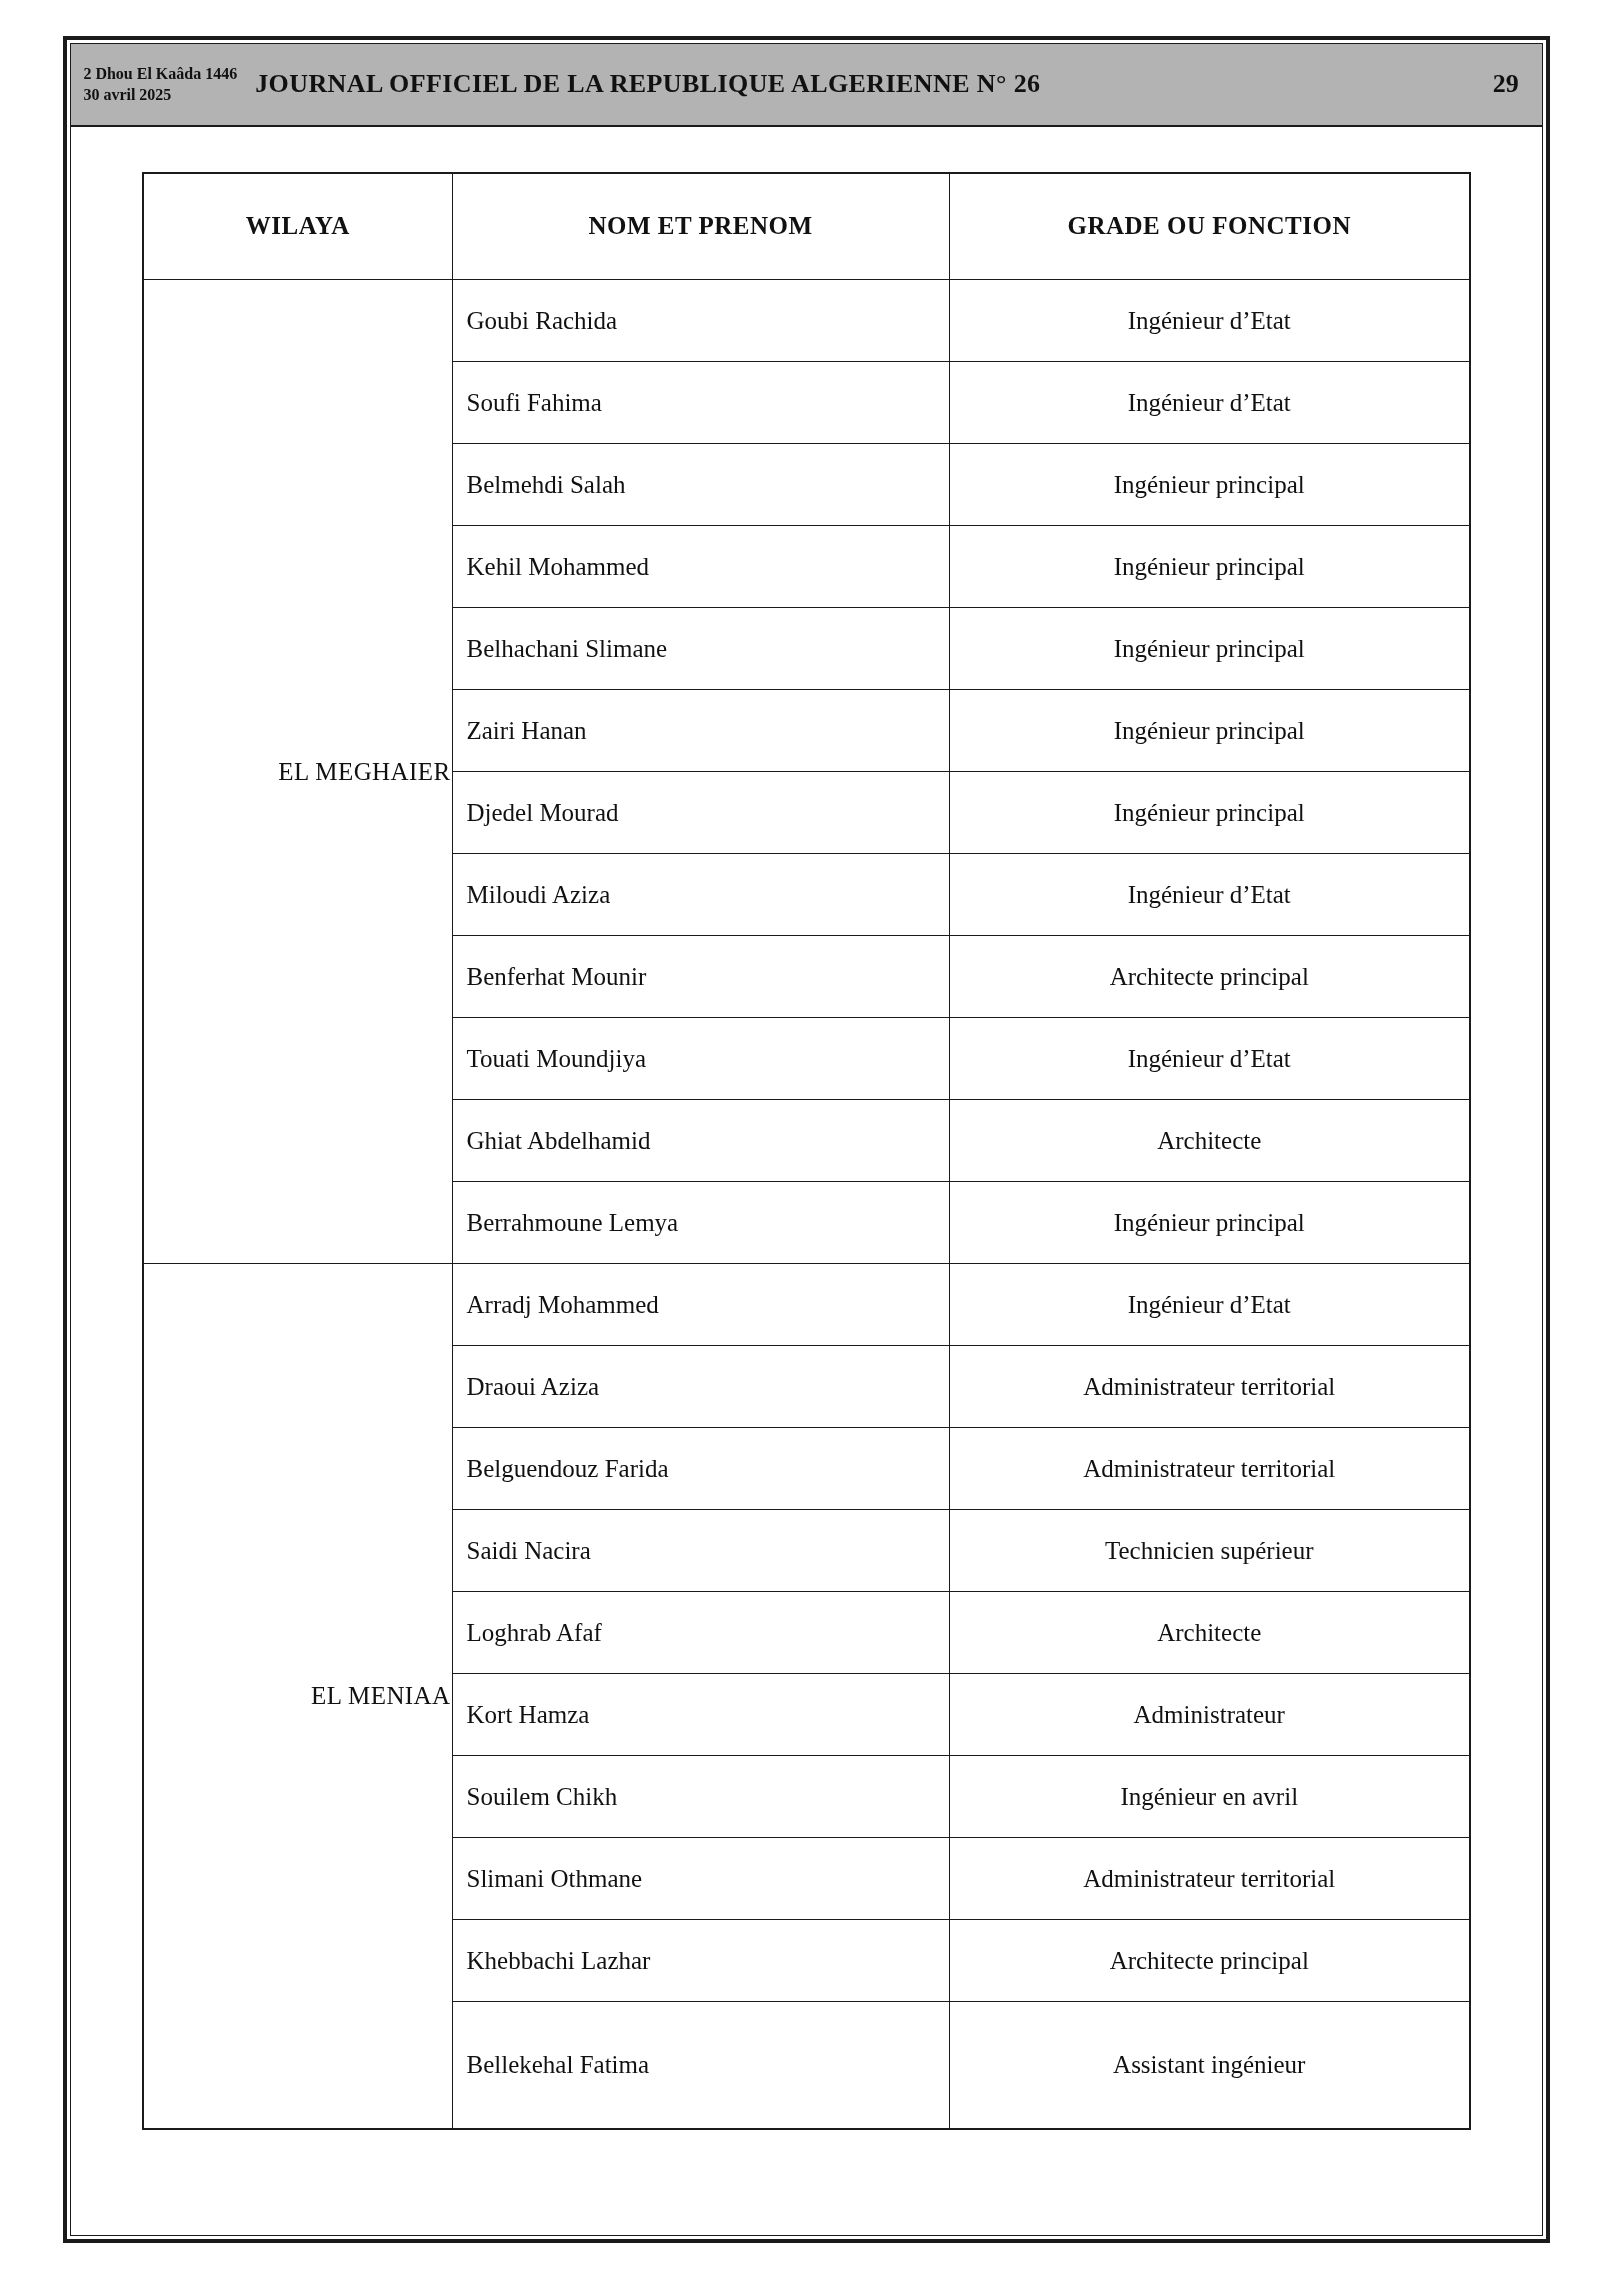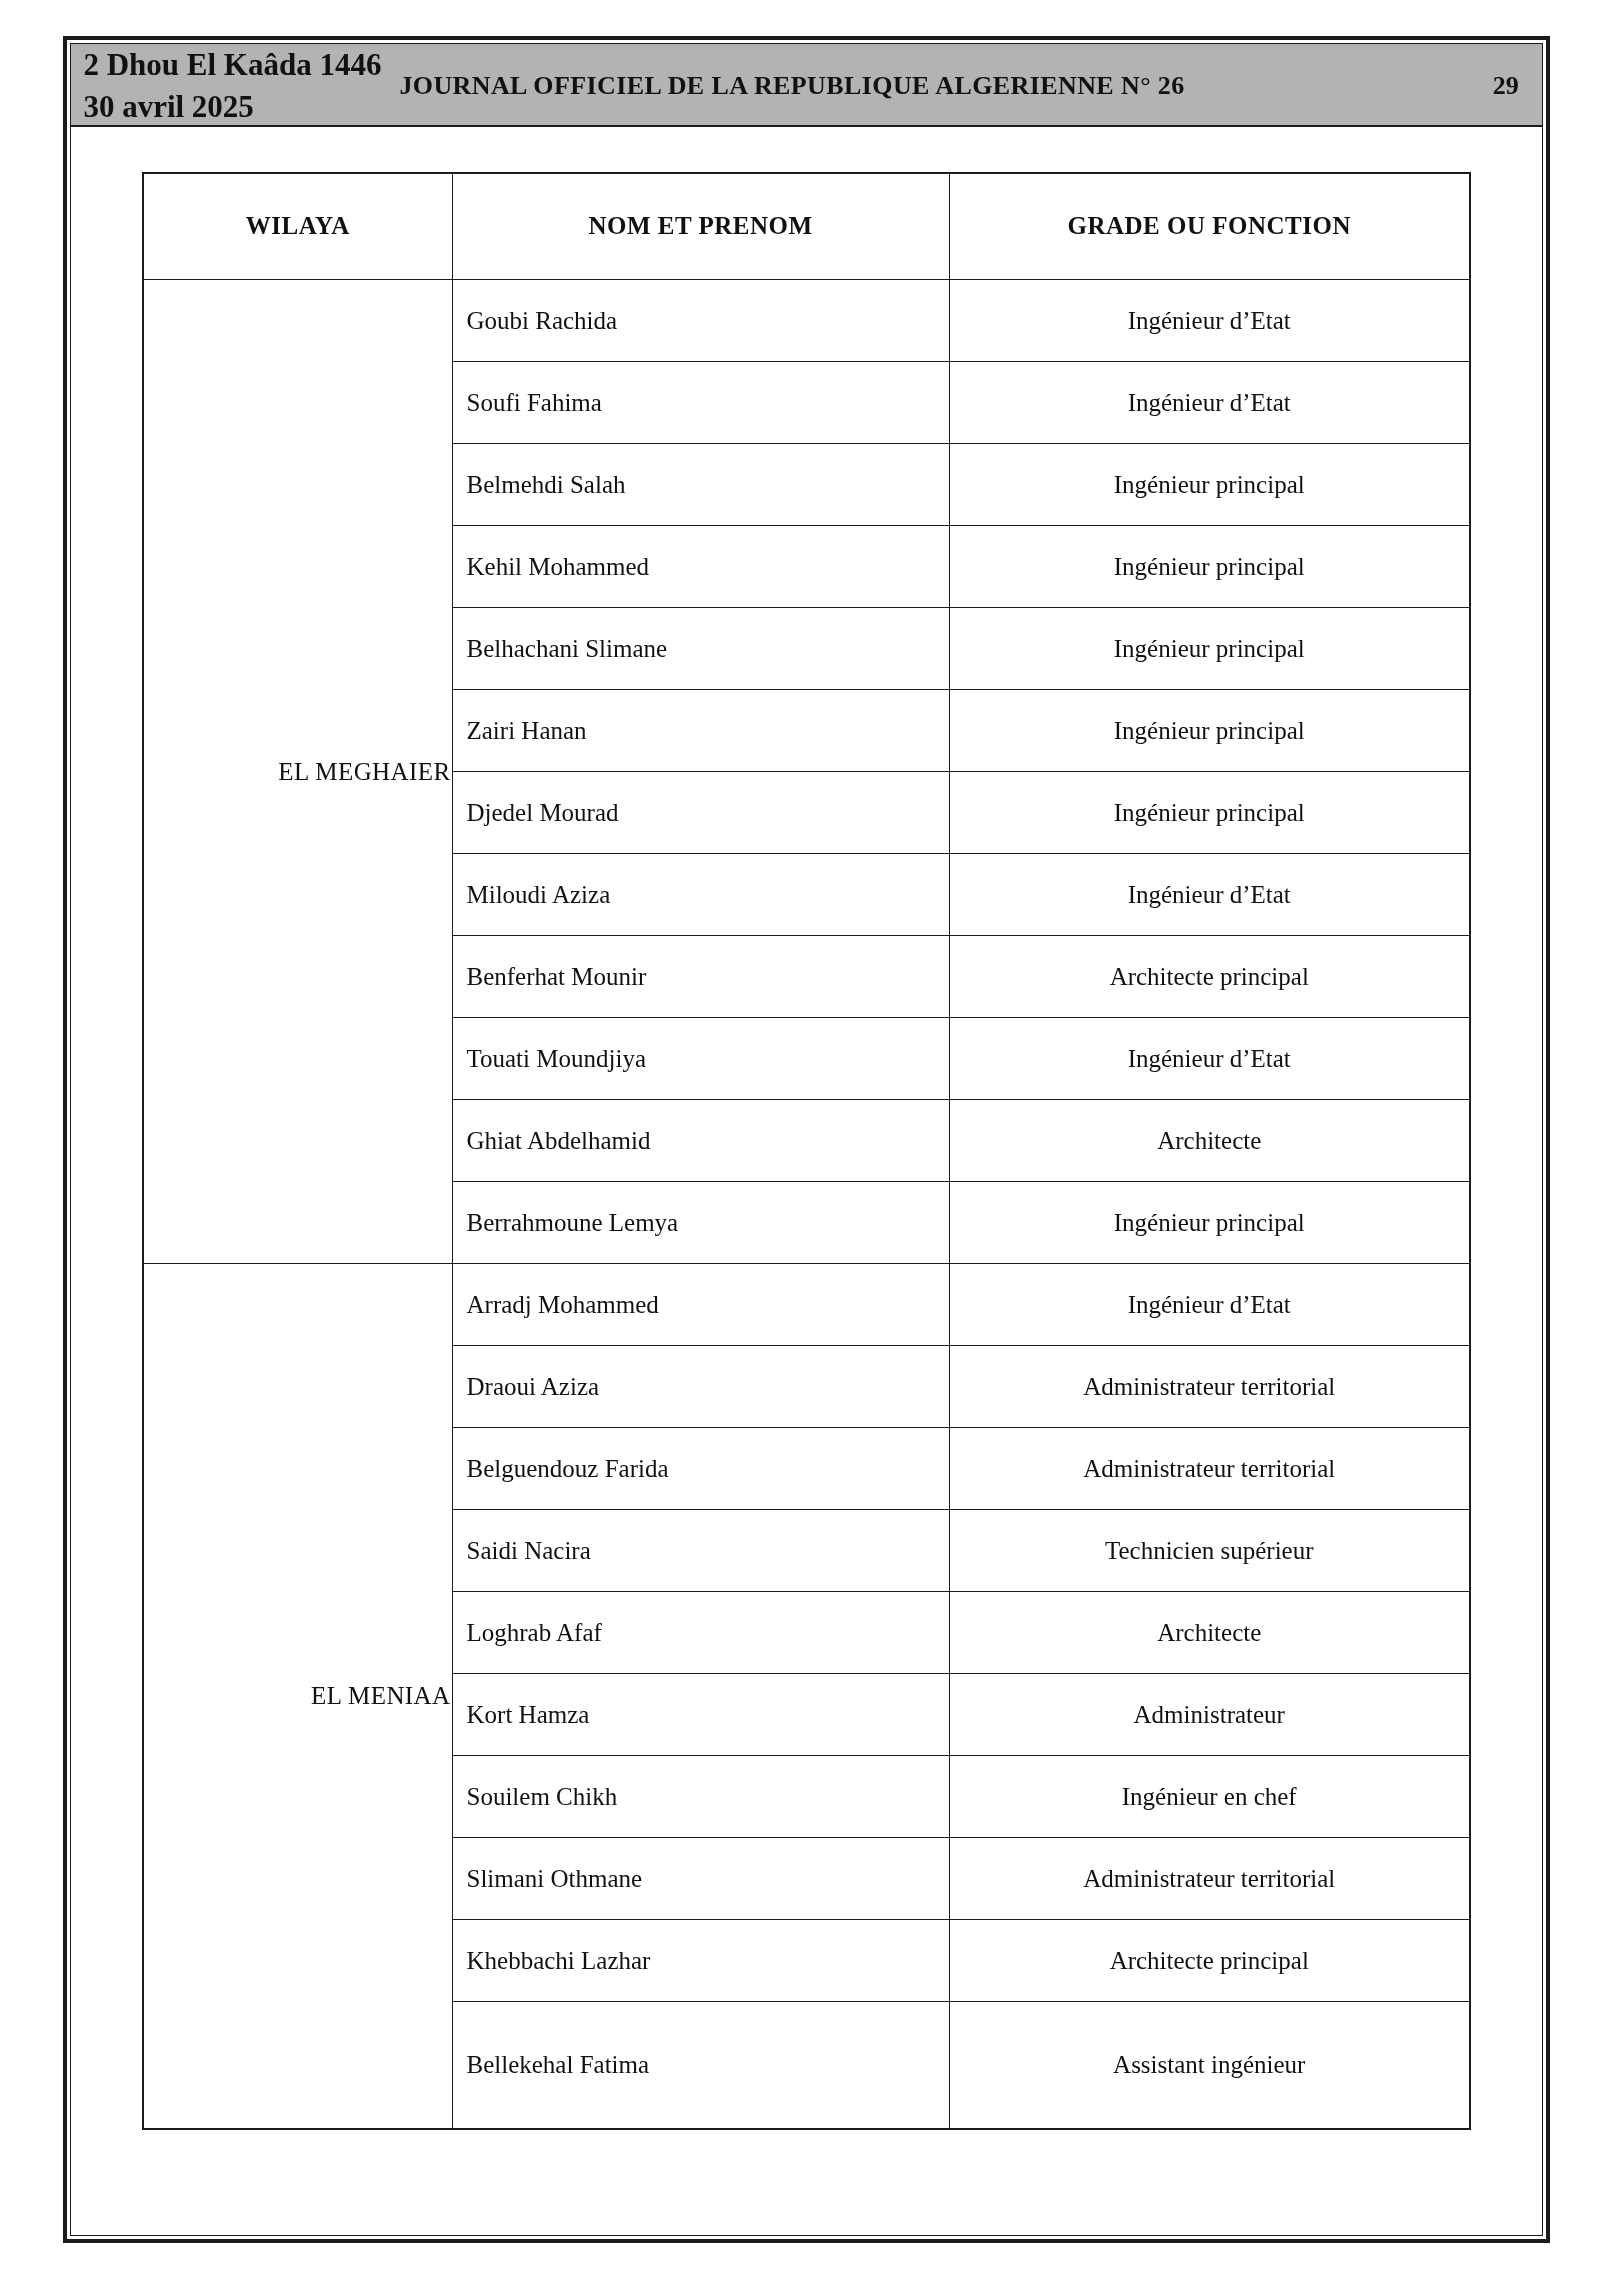--- a/index.html
+++ b/index.html
@@ -41,21 +41,21 @@
     grid-template-columns: auto 1fr auto;
     align-items: center;
     background: #b3b3b3;
     border-bottom: 2.7px solid #1b1b1b;
     height: 83px;
     padding: 0 23.5px 0 12.7px;
     box-sizing: border-box;
   }
   .band-left {
     font-weight: bold;
-    font-size: 31px;
+    font-size: 16px;
     line-height: 1.35;
     white-space: nowrap;
   }
   .band-center {
     text-align: left;
     font-weight: bold;
     font-size: 26px;
     letter-spacing: 0.4px;
     padding: 0 18px;
   }
@@ -202,21 +202,21 @@
             <tr>
               <td class="name-cell">Loghrab Afaf</td>
               <td class="grade-cell">Architecte</td>
             </tr>
             <tr>
               <td class="name-cell">Kort Hamza</td>
               <td class="grade-cell">Administrateur</td>
             </tr>
             <tr>
               <td class="name-cell">Souilem Chikh</td>
-              <td class="grade-cell">Ingénieur en chef</td>
+              <td class="grade-cell">Ingénieur en avril</td>
             </tr>
             <tr>
               <td class="name-cell">Slimani Othmane</td>
               <td class="grade-cell">Administrateur territorial</td>
             </tr>
             <tr>
               <td class="name-cell">Khebbachi Lazhar</td>
               <td class="grade-cell">Architecte principal</td>
             </tr>
             <tr class="last-row">

